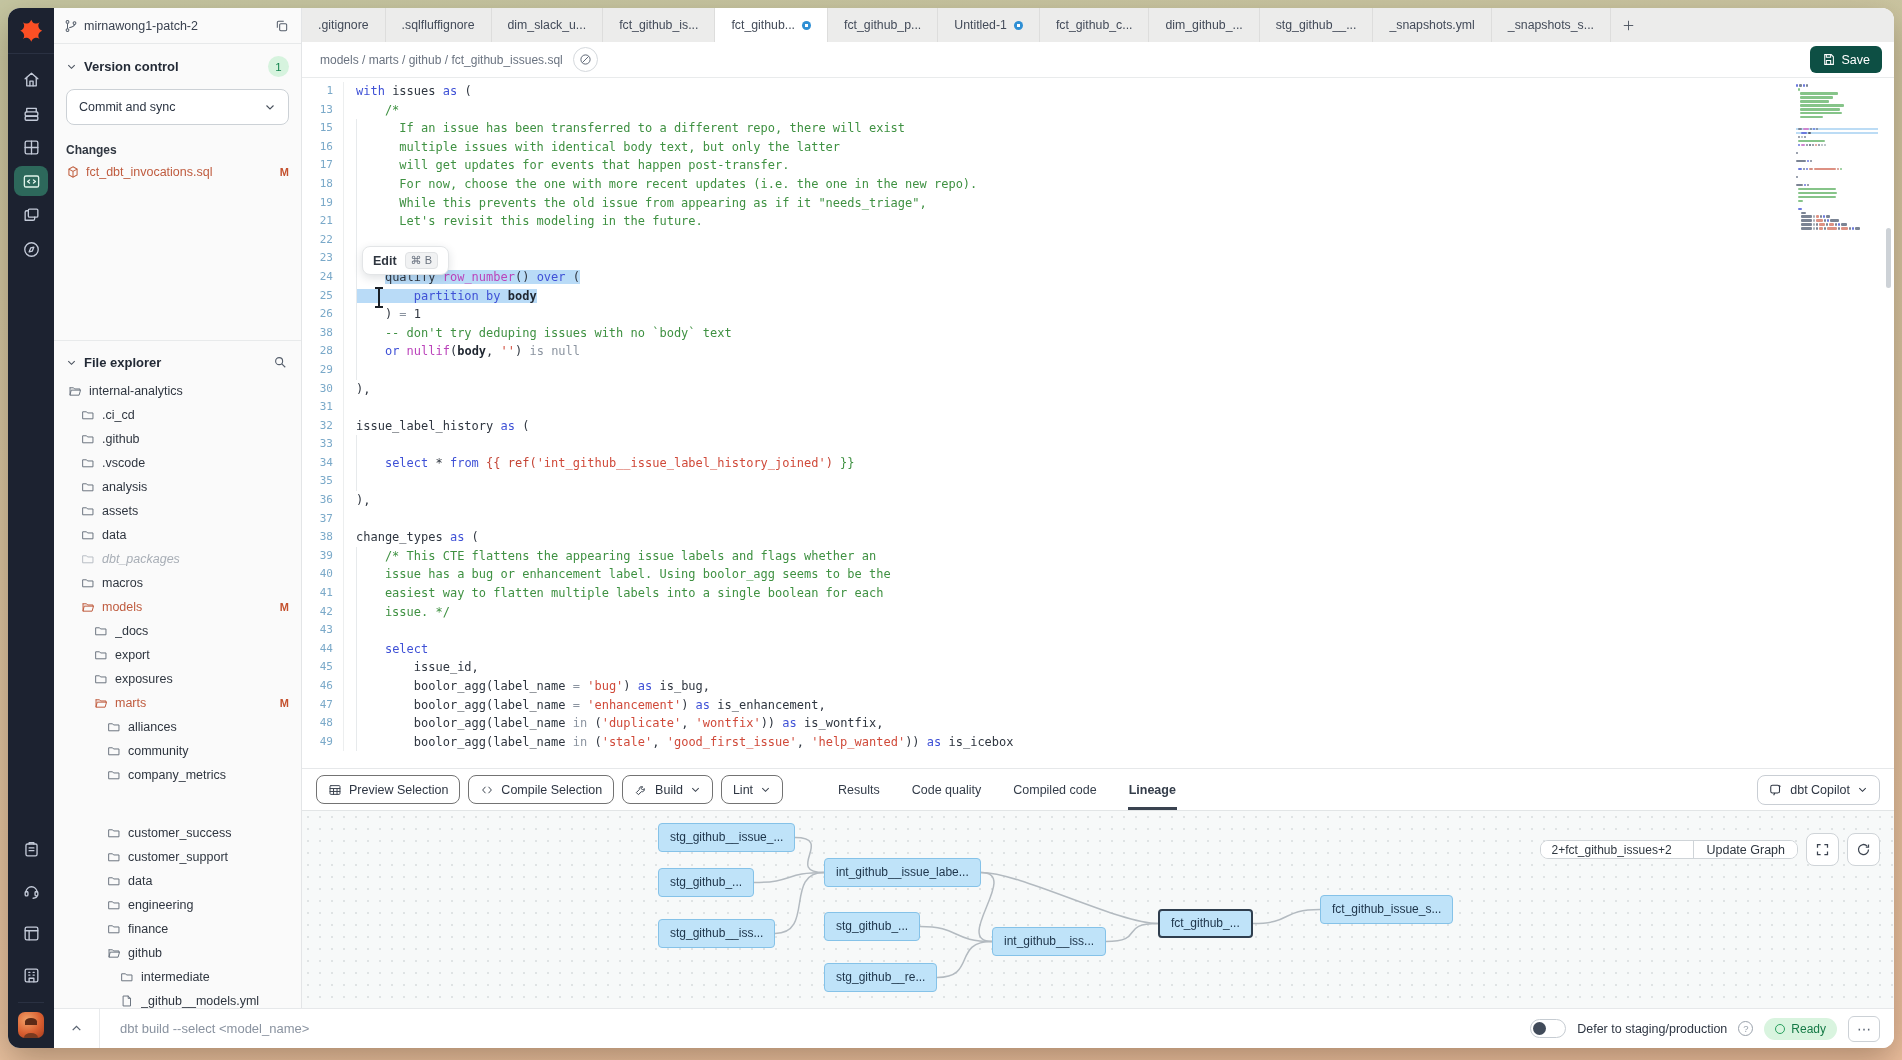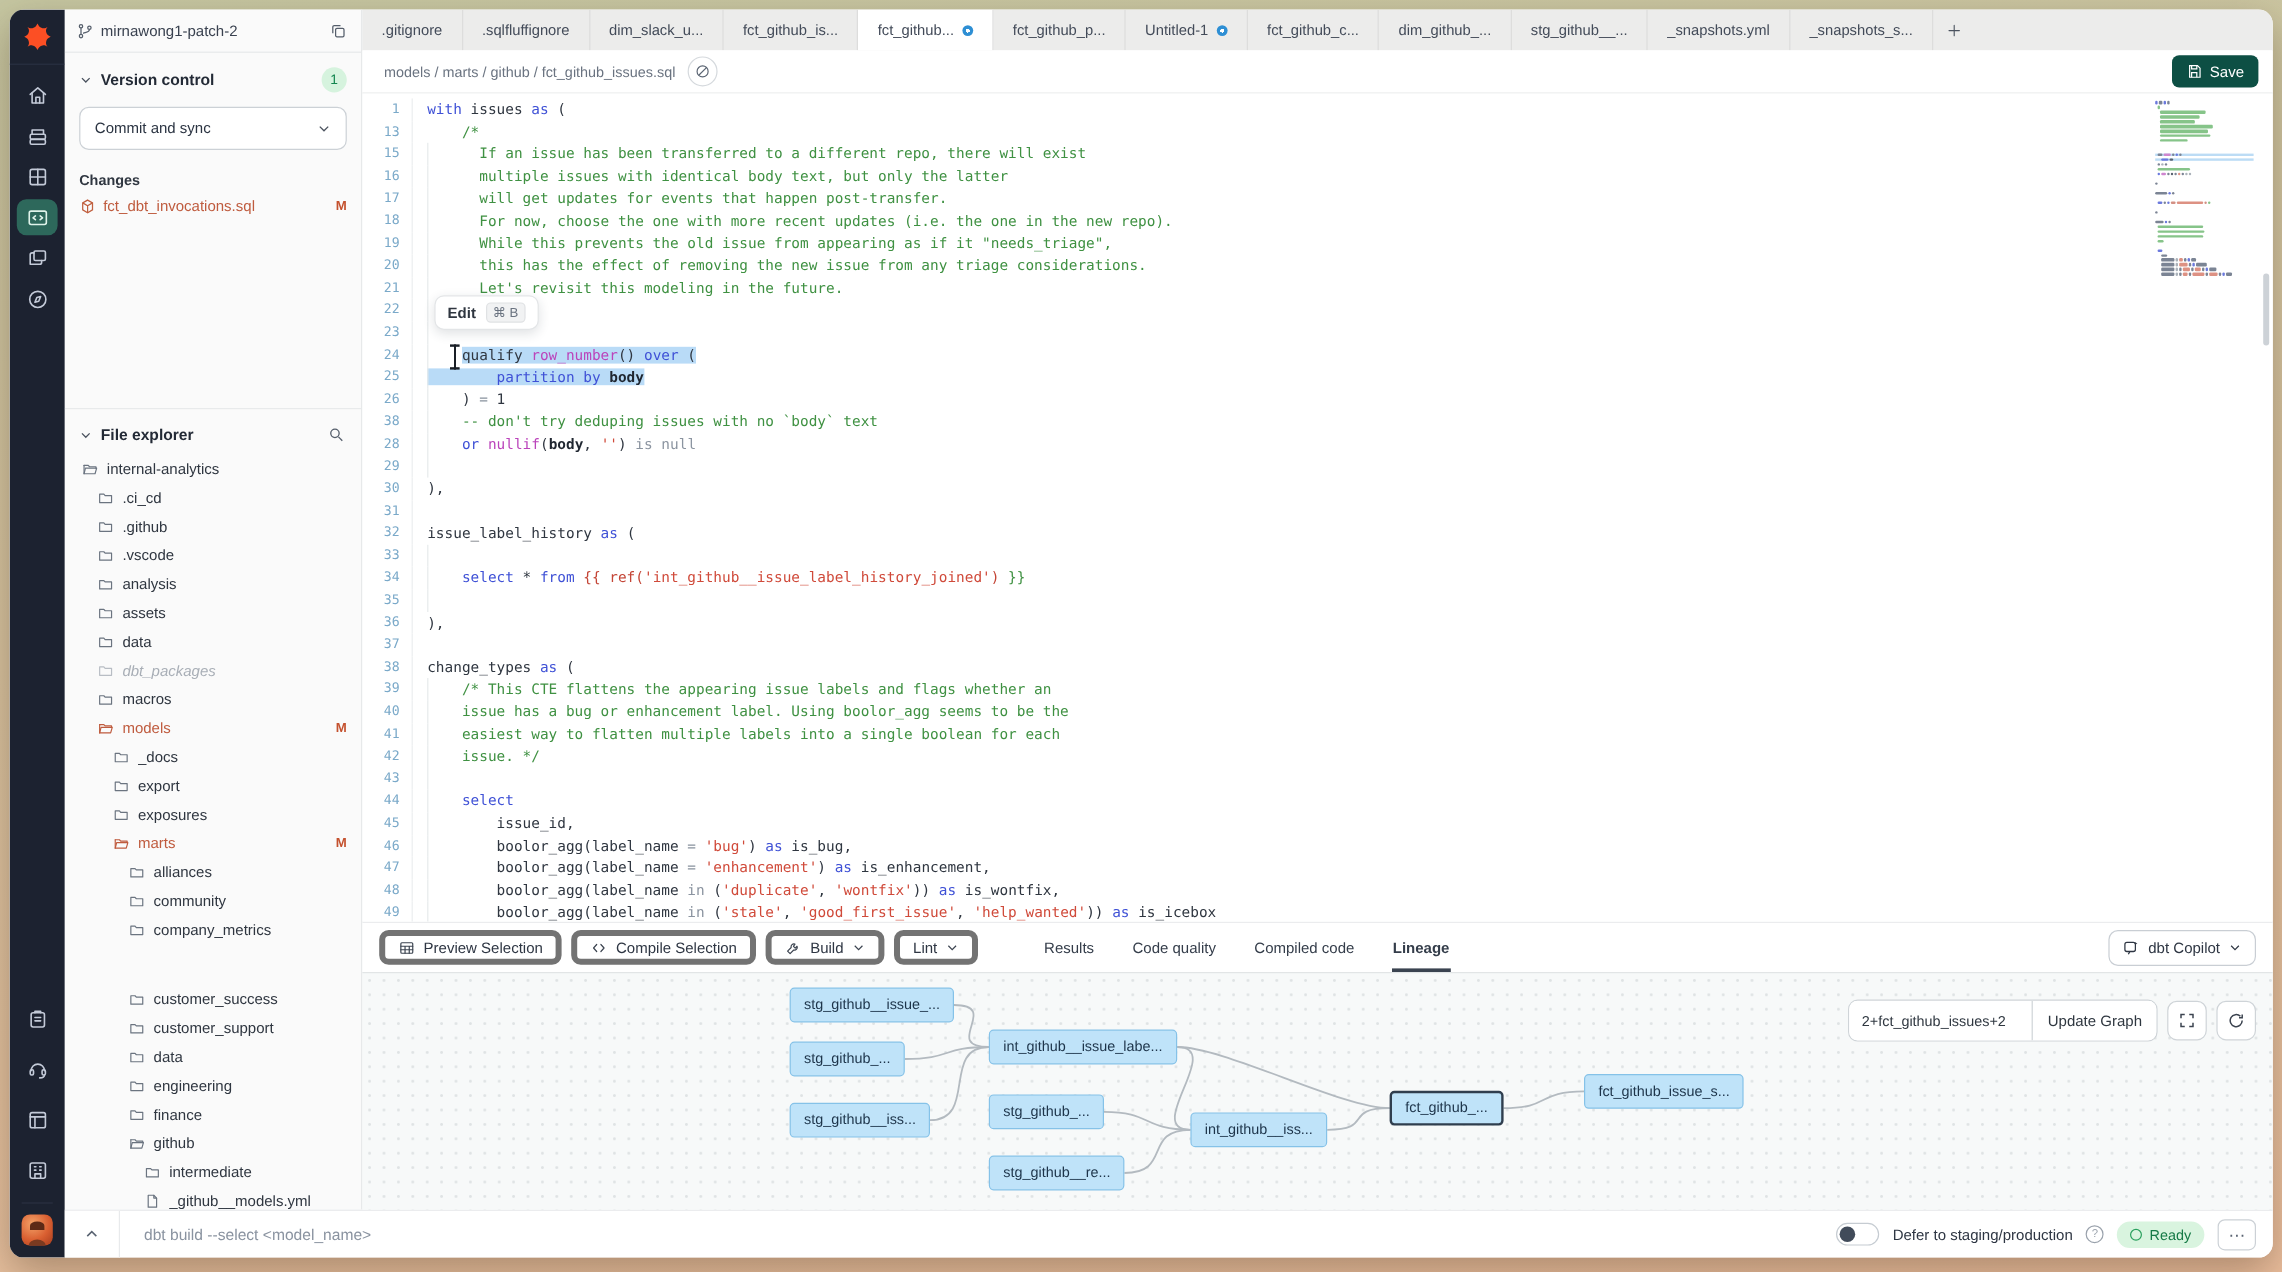--- a/index.html
+++ b/index.html
@@ -92,40 +92,40 @@
   .ibeam::before,.ibeam::after { content:""; position:absolute; left:1px; width:8px; height:2px; background:#1a1f26; }
   .ibeam::before { top:0; } .ibeam::after { bottom:0; }
   .minimap { position:absolute; right:16px; top:6px; width:82px; }
   .mrow { display:flex; margin-bottom:1.4px; }
   .mrow span { height:2.6px; border-radius:1px; margin-right:1px; }
   .mrow.msel { background:#bcdcf5; }
   .vscroll { position:absolute; right:3px; top:150px; width:5px; height:60px; background:#cdd2d7; border-radius:3px; }
 
   
   .toolbar { height:42px; flex:none; background:#fff; border-top:1px solid #e6e8ea; display:flex; align-items:center; padding:0 14px; }
-  .tb-btn { height:29px; border:5px solid #737373; border-radius:8px; background:#fff; display:flex; align-items:center; gap:7px;
+  .tb-btn { height:29px; border:1px solid #737373; border-radius:8px; background:#fff; display:flex; align-items:center; gap:7px;
             padding:0 11px; font-size:12.5px; color:#2e3643; margin-right:8px; cursor:pointer; font-family:inherit; }
   .tb-btn svg { width:14px; height:14px; color:#3c4450; }
   .tb-tabs { display:flex; margin-left:46px; height:100%; }
   .tb-tab { display:flex; align-items:center; padding:0 1px; margin-right:30px; font-size:12.5px; color:#343d4a;
             border-bottom:3px solid transparent; border-top:3px solid transparent; cursor:pointer; }
   .tb-tab.active { border-bottom-color:#3a4350; font-weight:bold; }
   .copilot-btn { margin-left:auto; height:30px; border:1px solid #c9ced4; border-radius:8px; background:#fff;
                  display:flex; align-items:center; gap:7px; padding:0 11px; font-size:12.5px; color:#2e3643; cursor:pointer; }
   .copilot-btn svg { width:14px; height:14px; }
 
   
   .lineage { height:198px; flex:none; position:relative; background:#f7f9f9; border-top:1px solid #e2e5e6;
              background-image:radial-gradient(#dfe3e4 1px,transparent 1.3px); background-size:12px 12px; overflow:hidden; }
   .lineage svg.edges { position:absolute; inset:0; width:100%; height:100%; pointer-events:none; }
   .lnode { position:absolute; height:29px; line-height:27px; padding:0 11px; background:#bfe3f9; border:1px solid #85c2e8;
            border-radius:4px; font-size:12px; color:#1c3349; white-space:nowrap; cursor:pointer; }
   .lnode.current { border:2px solid #2f3e4e; line-height:25px; }
   .lineage-ctrl { position:absolute; top:22px; right:14px; display:flex; gap:8px; align-items:center; }
-  .sel-group { display:flex; border:1px solid #cfd4d8; border-radius:8px; background:#fff; overflow:hidden; height:35px; }
+  .sel-group { display:flex; border:1px solid #cfd4d8; border-radius:8px; background:#fff; overflow:hidden; height:19px; }
   .sel-group input { border:none; outline:none; width:152px; padding:0 10px; font-size:12px; color:#2f3740; font-family:inherit; }
   .update-btn { border:none; border-left:1px solid #cfd4d8; background:#fff; padding:0 12px; font-size:12.5px; color:#2f3740; cursor:pointer; font-family:inherit; }
   .sq-btn { width:33px; height:33px; border:1px solid #cfd4d8; border-radius:8px; background:#fff; color:#3c4450;
             display:flex; align-items:center; justify-content:center; cursor:pointer; }
   .sq-btn svg { width:15px; height:15px; }
 
   
   .command-bar { height:40px; flex:none; background:#fff; border-top:1px solid #e6e8ea; display:flex; align-items:center; }
   .collapse-btn { width:46px; height:100%; border:none; border-right:1px solid #e8eaec; background:#fff; color:#5a6472;
                   display:flex; align-items:center; justify-content:center; cursor:pointer; }
@@ -616,24 +616,20 @@
                 <div class="gut">17</div>
                 <div class="cline gl"><span class="tk-c">      will get updates for events that happen post-transfer.</span></div>
               </div>
               <div class="crow">
                 <div class="gut">18</div>
                 <div class="cline gl"><span class="tk-c">      For now, choose the one with more recent updates (i.e. the one in the new repo).</span></div>
               </div>
               <div class="crow">
                 <div class="gut">19</div>
                 <div class="cline gl"><span class="tk-c">      While this prevents the old issue from appearing as if it "needs_triage",</span></div>
-              </div>
-              <div class="crow">
-                <div class="gut">20</div>
-                <div class="cline gl"><span class="tk-c">      this has the effect of removing the new issue from any triage considerations.</span></div>
               </div>
               <div class="crow">
                 <div class="gut">21</div>
                 <div class="cline gl"><span class="tk-c">      Let's revisit this modeling in the future.</span></div>
               </div>
               <div class="crow">
                 <div class="gut">22</div>
                 <div class="cline gl"></div>
               </div>
               <div class="crow">

